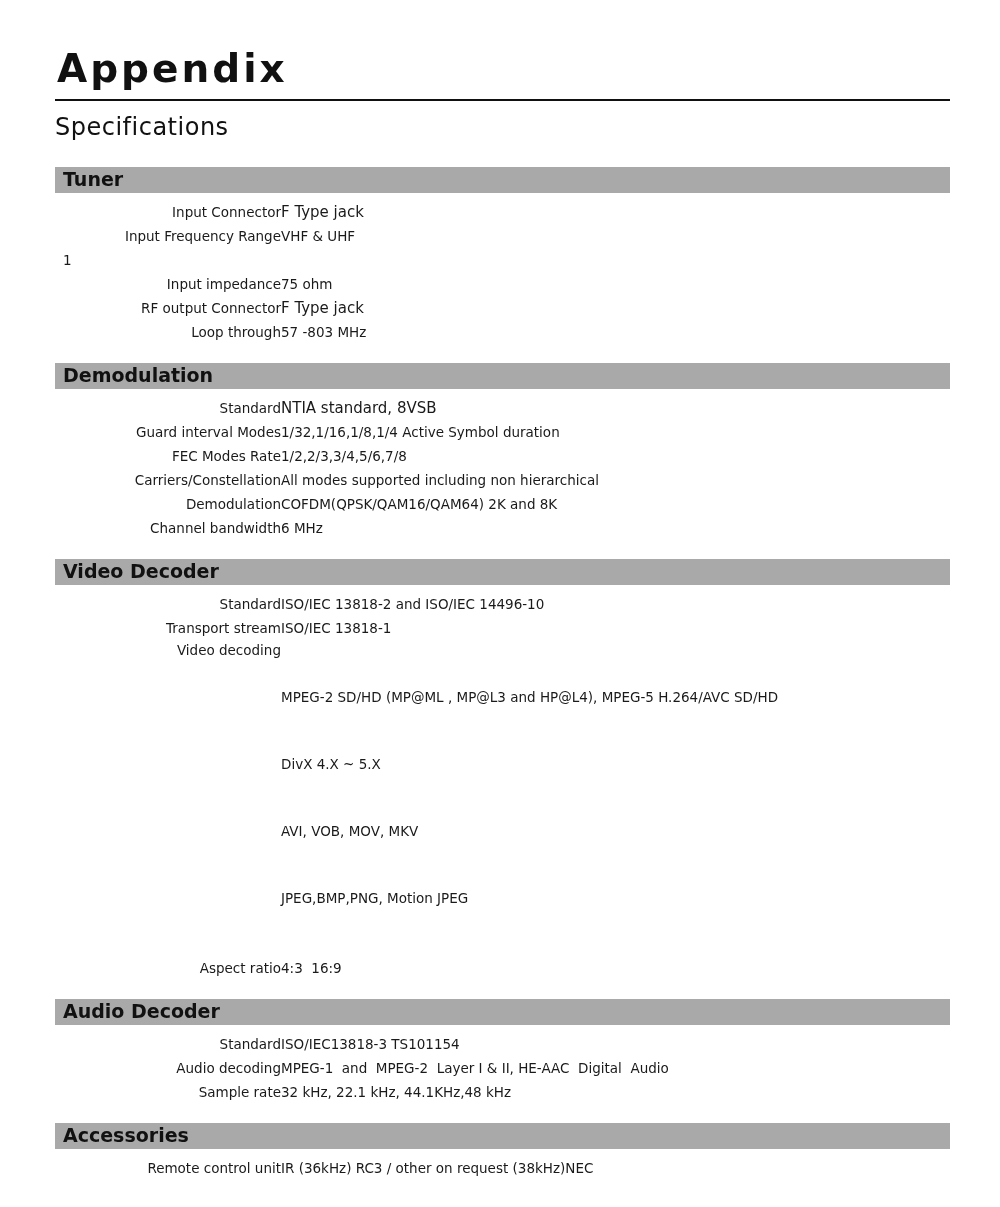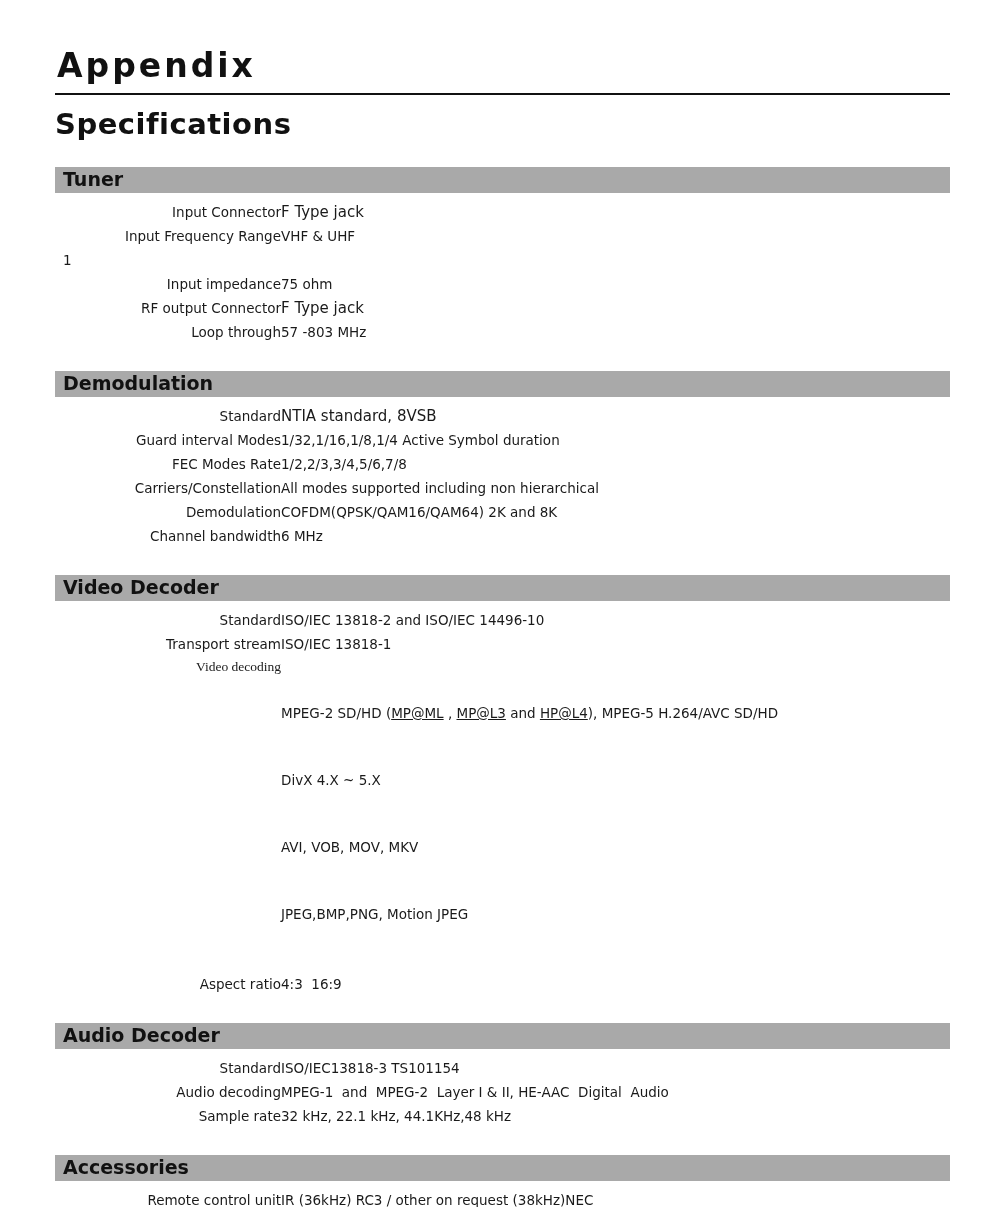--- a/index.html
+++ b/index.html
@@ -10,62 +10,62 @@
   }
   .page {
     position: relative;
     width: 1000px;
     min-height: 1207px;
     box-sizing: border-box;
     padding: 46px 50px 40px 55px;
     background: #ffffff;
   }
   .appendix-heading {
-    font-size: 33px;
+    font-size: 39px;
     font-weight: bold;
     letter-spacing: 3px;
     margin: 0 0 8px 2px;
     color: #111111;
   }
   .heading-rule {
     height: 2px;
     background: #111111;
     margin: 0 0 12px 0;
   }
   .specs-heading {
-    font-size: 29px;
-    font-weight: bold;
+    font-size: 24px;
+    font-weight: normal;
     letter-spacing: 0.5px;
     margin: 2px 0 26px 0;
     color: #111111;
   }
   .spec-section { margin: 0; }
   .section-bar {
     background: #a9a9a9;
     padding: 1px 10px 3px 8px;
     font-size: 19px;
     font-weight: bold;
     color: #111111;
-    margin-top: 23px;
+    margin-top: 15px;
   }
   .rows { padding: 7px 0 4px 8px; }
   .row {
     display: flex;
     align-items: baseline;
     line-height: 24px;
     font-size: 13.5px;
   }
   .row .label { width: 218px; flex: none; color: #1a1a1a; text-align: right; }
   .row .value { white-space: pre-wrap; color: #1a1a1a; }
   .val-lg { font-size: 15px; }
   .gap-top { }
   .row-multi { align-items: flex-start; }
-  .row-multi .label { line-height: 19px; padding-top: 1px; font-family: Liberation Serif, serif; }
+  .row-multi .label { line-height: 19px; padding-top: 1px; }
   .row-multi .vline { line-height: 19px; }
-  .u { text-decoration: underline; }
+  .u { }
 </style>
 </head>
 <body>
 
 <div class="page">
 
   <h1 class="appendix-heading">Appendix</h1>
   <div class="heading-rule"></div>
   <h1 class="specs-heading">Specifications</h1>
 

